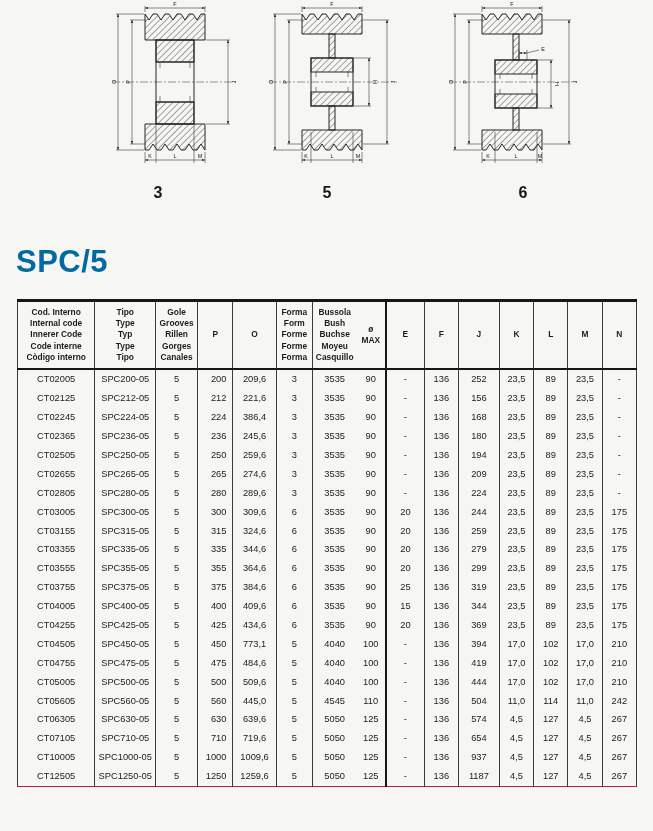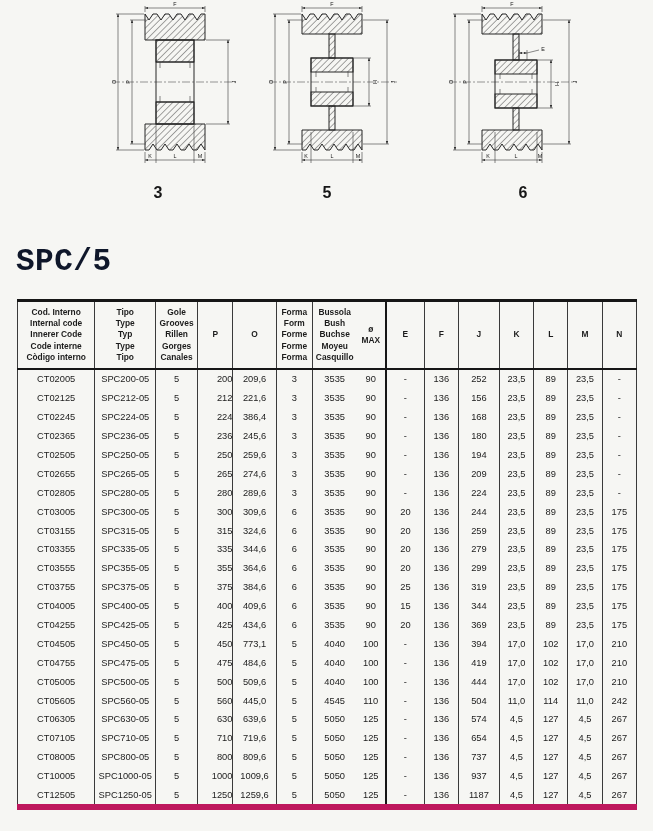--- a/index.html
+++ b/index.html
@@ -8,46 +8,46 @@
     background:#f6f6f3;
     font-family:"Liberation Sans", sans-serif;
     color:#1c1c1c;
     position:relative;
     overflow:hidden;
   }
   .page{position:absolute;inset:0;}
   .figures-svg{position:absolute;top:0;left:0;}
   h1.title{
     position:absolute;top:244px;left:16px;margin:0;
-    font-size:31px;font-weight:800;letter-spacing:0.5px;color:#0f172a;font-family:Liberation Mono, monospace;
+    font-size:31px;font-weight:800;letter-spacing:0.5px;color:#0369a1;
   }
   table.spec{
     position:absolute;top:299px;left:17px;width:620px;
     border-collapse:collapse;table-layout:fixed;
     border-top:3px solid #161616;
-    border-bottom:6px solid #be185d;
+    border-bottom:1px solid #be185d;
     font-size:9.3px;
   }
   .spec th,.spec td{
     padding:0 2px;text-align:center;vertical-align:middle;
     border-left:1px solid #3a3a3a;
     font-weight:normal;
   }
   .spec th:last-child,.spec td:last-child{border-right:1px solid #3a3a3a;}
   .spec thead th{
     height:66px;font-weight:bold;font-size:8.4px;line-height:1.32;
     white-space:pre-line;border-bottom:2px solid #161616;
   }
   .spec tbody td{height:18.9px;}
   
   .c-dmax{border-left:none !important;}
   
   .c-e{border-left:2px solid #161616 !important;}
   .c-p{font-weight:bold;}
-  td.c-p{text-align:right;padding-right:0;}
+  td.c-p{text-align:right;padding-right:6px;}
   
   .c-code{width:13.2%;}
   .c-type{width:10.2%;}
   .c-grooves{width:6.8%;}
   .c-p{width:5.6%;}
   .c-o{width:7.0%;}
   .c-form{width:5.8%;}
   .c-bush{width:7.2%;}
   .c-dmax{width:4.6%;}
   .c-e{width:6.0%;}
@@ -621,37 +621,20 @@
       <td class="c-dmax">125</td>
       <td class="c-e">-</td>
       <td class="c-f">136</td>
       <td class="c-j">654</td>
       <td class="c-k">4,5</td>
       <td class="c-l">127</td>
       <td class="c-m">4,5</td>
       <td class="c-n">267</td>
     </tr>
         <tr>
-      <td class="c-code">CT08005</td>
-      <td class="c-type">SPC800-05</td>
-      <td class="c-grooves">5</td>
-      <td class="c-p">800</td>
-      <td class="c-o">809,6</td>
-      <td class="c-form">5</td>
-      <td class="c-bush">5050</td>
-      <td class="c-dmax">125</td>
-      <td class="c-e">-</td>
-      <td class="c-f">136</td>
-      <td class="c-j">737</td>
-      <td class="c-k">4,5</td>
-      <td class="c-l">127</td>
-      <td class="c-m">4,5</td>
-      <td class="c-n">267</td>
-    </tr>
-        <tr>
       <td class="c-code">CT10005</td>
       <td class="c-type">SPC1000-05</td>
       <td class="c-grooves">5</td>
       <td class="c-p">1000</td>
       <td class="c-o">1009,6</td>
       <td class="c-form">5</td>
       <td class="c-bush">5050</td>
       <td class="c-dmax">125</td>
       <td class="c-e">-</td>
       <td class="c-f">136</td>

